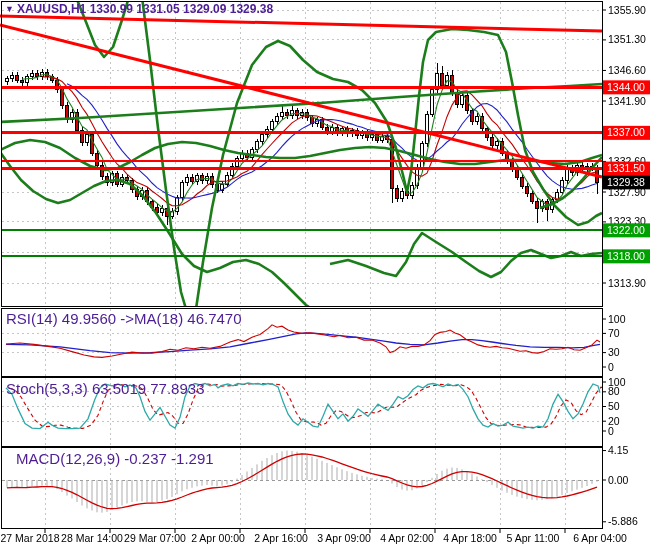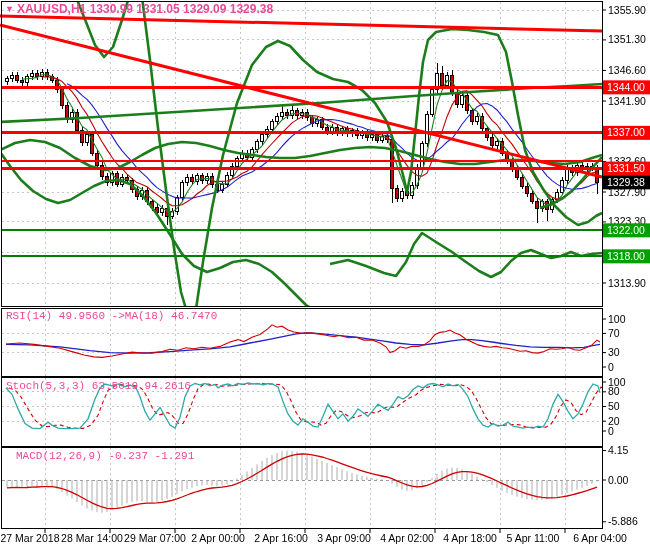--- a/index.html
+++ b/index.html
@@ -1,22 +1,22 @@
 <!DOCTYPE html>
 <html><head>
 <meta charset="utf-8">
 <style>
   html,body{margin:0;padding:0;background:#fff;}
   #chart-root{position:relative;width:650px;height:550px;background:#fff;overflow:hidden;
     font-family:"Liberation Sans",sans-serif;}
   #chart-svg{position:absolute;left:0;top:0;}
-  .overlay{position:absolute;color:#ec4899;white-space:nowrap;}
+  .overlay{position:absolute;color:#4c1d95;white-space:nowrap;}
   #title-bar{left:5px;top:2px;font-size:12px;font-weight:bold;}
   #title-bar .dd{font-size:9px;vertical-align:1px;margin-right:3px;}
-  .pane-label{font-size:11px;font-family:Liberation Mono, monospace;}
+  .pane-label{font-size:15px;}
   #rsi-label{left:6px;top:310px;}
   #stoch-label{left:6px;top:380px;}
   #macd-label{left:16px;top:450px;}
 </style>
 </head>
 <body>
 
 <div id="chart-root">
   <svg id="chart-svg" width="650" height="550" style="font-family:&quot;Liberation Sans&quot;,sans-serif;">
       <defs>
@@ -569,15 +569,15 @@
         <text font-size="10.5" fill="#000000" text-anchor="middle" x="281" y="542">2 Apr 16:00</text>
         <text font-size="10.5" fill="#000000" text-anchor="middle" x="344" y="542">3 Apr 09:00</text>
         <text font-size="10.5" fill="#000000" text-anchor="middle" x="407" y="542">4 Apr 02:00</text>
         <text font-size="10.5" fill="#000000" text-anchor="middle" x="470" y="542">4 Apr 18:00</text>
         <text font-size="10.5" fill="#000000" text-anchor="middle" x="533" y="542">5 Apr 11:00</text>
         <text font-size="10.5" fill="#000000" text-anchor="middle" x="600" y="542">6 Apr 04:00</text>
       </g>
     </svg>
   <div id="title-bar" class="overlay"><span class="dd">▼</span><span>XAUUSD,H1</span>&nbsp;<span>1330.99 1331.05 1329.09 1329.38</span></div>
   <div id="rsi-label" class="overlay pane-label">RSI(14) 49.9560  -&gt;MA(18) 46.7470</div>
-  <div id="stoch-label" class="overlay pane-label">Stoch(5,3,3) 63.5019 94.2616</div>
+  <div id="stoch-label" class="overlay pane-label">Stoch(5,3,3) 63.5019 77.8933</div>
   <div id="macd-label" class="overlay pane-label">MACD(12,26,9) -0.237 -1.291</div>
 </div>
 
 </body></html>

